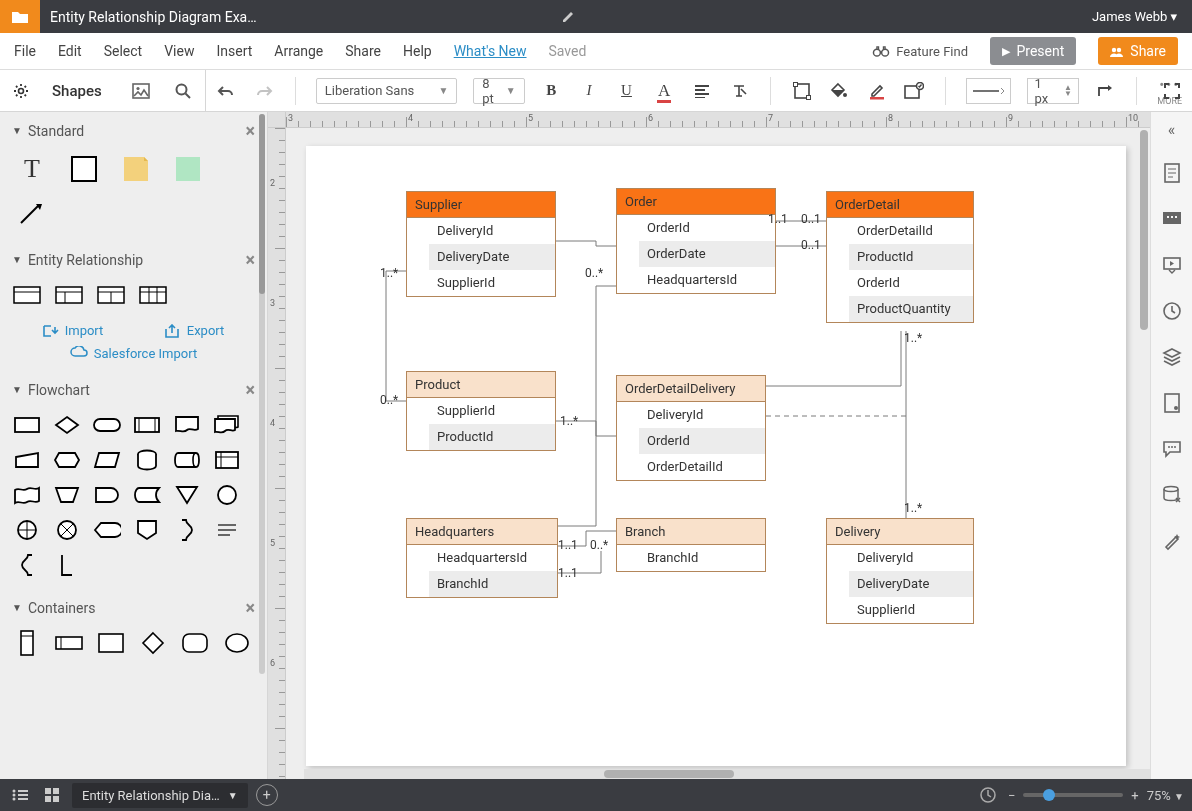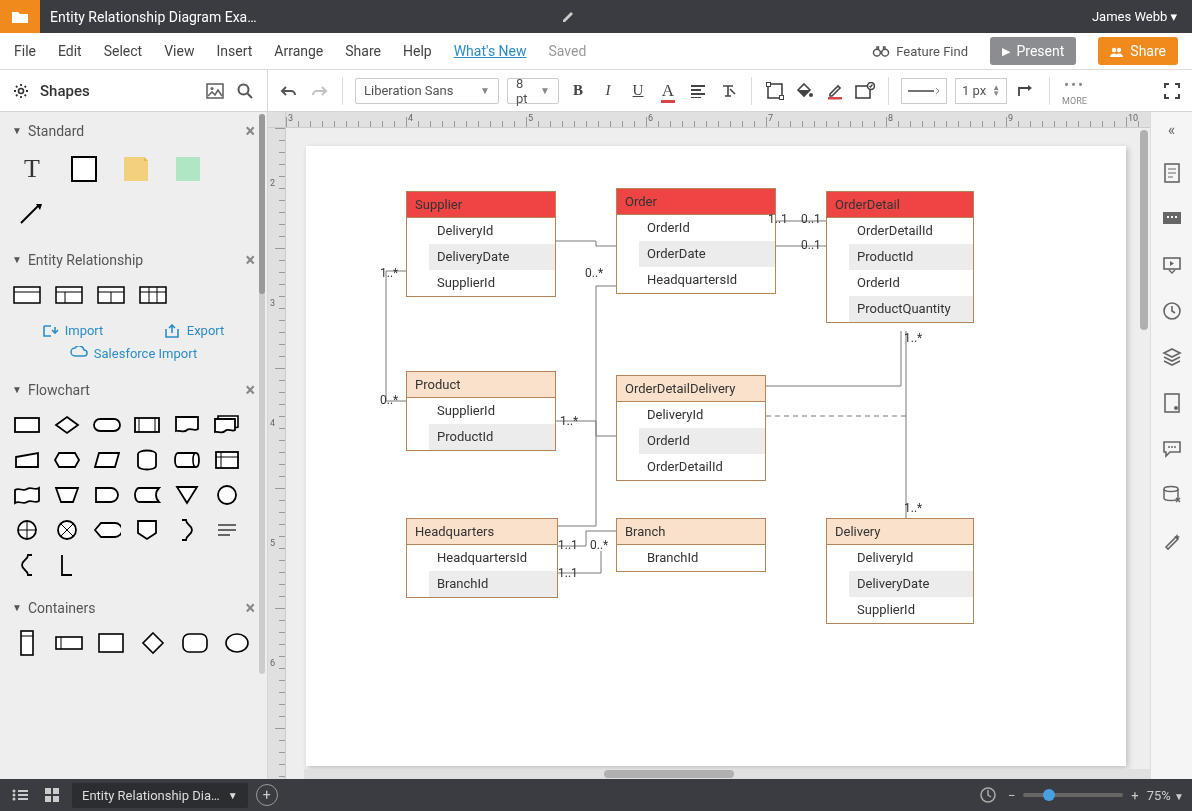--- a/index.html
+++ b/index.html
@@ -18,26 +18,26 @@
 .menubar .item.link { color: #2b8dc6; text-decoration: underline; }
 .menubar .item.muted { color: #999; }
 .menubar .spacer { flex: 1; }
 .menubar .feature-find { display: flex; align-items: center; gap: 6px; color: #555; }
 .menubar .btn { padding: 6px 12px; border-radius: 3px; color: #fff; cursor: pointer; display: flex; align-items: center; gap: 6px; font-size: 14px; }
 .menubar .btn.grey { background: #8b8d91; }
 .menubar .btn.orange { background: #f18a1c; }
 
 
 .row2 { height: 42px; display: flex; border-bottom: 1px solid #d6d6d6; }
-.shapes-header { width: 268px; display: flex; align-items: center; padding: 0 12px; gap: 10px; border-right: 1px solid #d6d6d6; }
+.shapes-header { width: 268px; display: flex; align-items: center; padding: 0 12px; gap: 22px; border-right: 1px solid #d6d6d6; }
 .shapes-header .gear { font-size: 16px; color: #333; }
 .shapes-header .title { font-size: 15px; flex: 1; font-weight: 500; }
 .shapes-header .ricon { width: 20px; color: #555; cursor: pointer; display: flex; align-items: center; justify-content: center; }
 
-.toolbar2 { flex: 1; display: flex; align-items: center; padding: 0 10px; gap: 8px; color: #555; position: relative; }
+.toolbar2 { flex: 1; display: flex; align-items: center; padding: 0 10px; gap: 16px; color: #555; position: relative; }
 .toolbar2 .sep { width: 1px; height: 28px; background: #ddd; margin: 0 4px; }
 .toolbar2 .sel { border: 1px solid #ccc; border-radius: 2px; height: 26px; display: flex; align-items: center; padding: 0 8px; gap: 6px; font-size: 13px; color: #555; cursor: pointer; }
 .toolbar2 .sel.font { width: 144px; }
 .toolbar2 .sel.size { width: 52px; }
 .toolbar2 .ticon { width: 22px; text-align: center; cursor: pointer; font-size: 15px; color: #444; }
 .toolbar2 .ticon.svg { display: flex; align-items: center; justify-content: center; }
 .toolbar2 .more { display: flex; flex-direction: column; align-items: center; font-size: 9px; color: #888; cursor: pointer; gap: 2px; }
 .toolbar2 .full { position: absolute; right: 12px; cursor: pointer; }
 .toolbar2 .stroke-width { border: 1px solid #ccc; height: 26px; display: flex; align-items: center; padding: 0 6px; gap: 6px; font-size: 13px; }
 .toolbar2 .stroke-line { border: 1px solid #ccc; height: 26px; width: 46px; display: flex; align-items: center; justify-content: center; padding: 0 4px; }
@@ -67,21 +67,21 @@
 .ruler-v .tick { position: absolute; border-top: 1px solid #999; width: 6px; right: 0; }
 .ruler-v .tick.big { width: 10px; }
 .ruler-v .num { position: absolute; left: 2px; }
 .corner { position: absolute; top: 0; left: 0; width: 18px; height: 16px; background: #e0e0e0; border-right: 1px solid #ccc; border-bottom: 1px solid #ccc; }
 
 .canvas { position: absolute; top: 16px; left: 18px; right: 0; bottom: 0; background: #eee; overflow: hidden; }
 .page { position: absolute; top: 18px; left: 20px; width: 820px; height: 620px; background: #fff; box-shadow: 2px 2px 6px rgba(0,0,0,0.2); }
 
 
 .entity { position: absolute; border: 1px solid #b3865a; background: #fff; font-size: 13px; }
-.entity .ename { background: #ef4444; padding: 5px 8px; border-bottom: 1px solid #b3865a; color: #333; }
+.entity .ename { background: #f97316; padding: 5px 8px; border-bottom: 1px solid #b3865a; color: #333; }
 .entity.light .ename { background: #f9e1cb; }
 .entity .row { padding: 5px 8px; border-bottom: 1px solid transparent; margin-left: 22px; }
 .entity .row.alt { background: #ececec; }
 
 .cardinality { position: absolute; font-size: 12px; color: #333; }
 
 
 .right-dock { position: absolute; top: 112px; right: 0; width: 42px; bottom: 32px; background: #f5f5f5; border-left: 1px solid #ddd; display: flex; flex-direction: column; align-items: center; padding-top: 4px; gap: 24px; }
 .right-dock .ricon { cursor: pointer; color: #666; width: 22px; height: 22px; display: flex; align-items: center; justify-content: center; }
 .right-dock .chevron { font-size: 16px; padding: 4px 0 0; }

